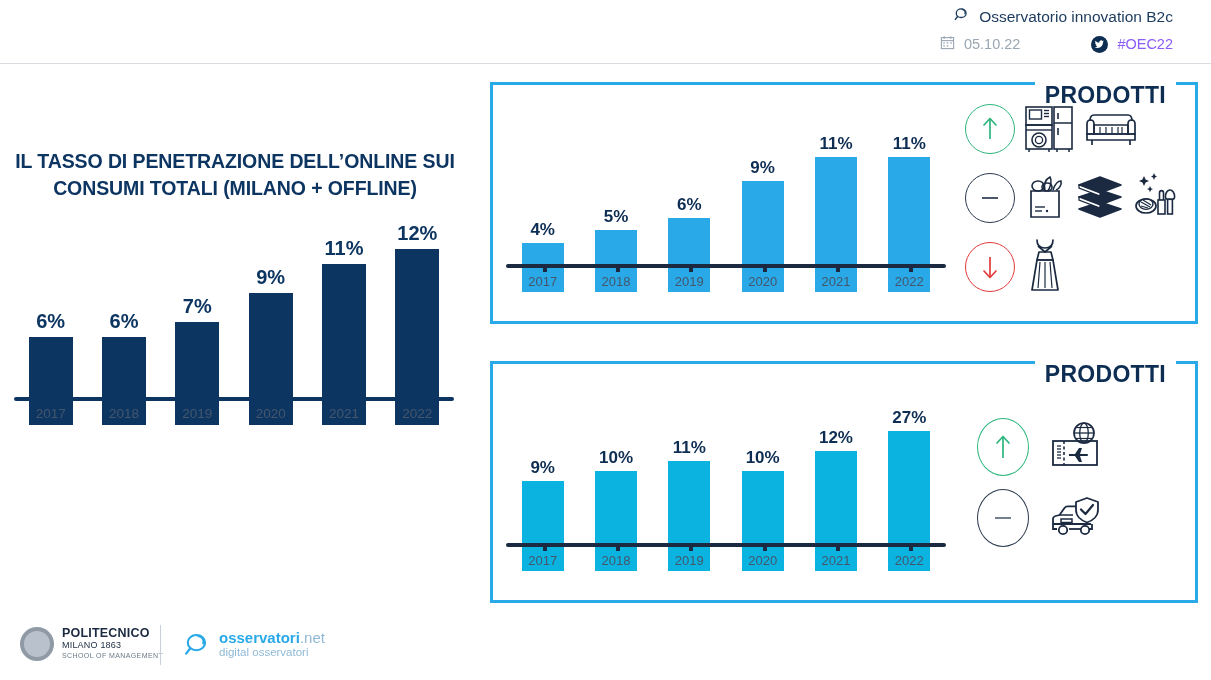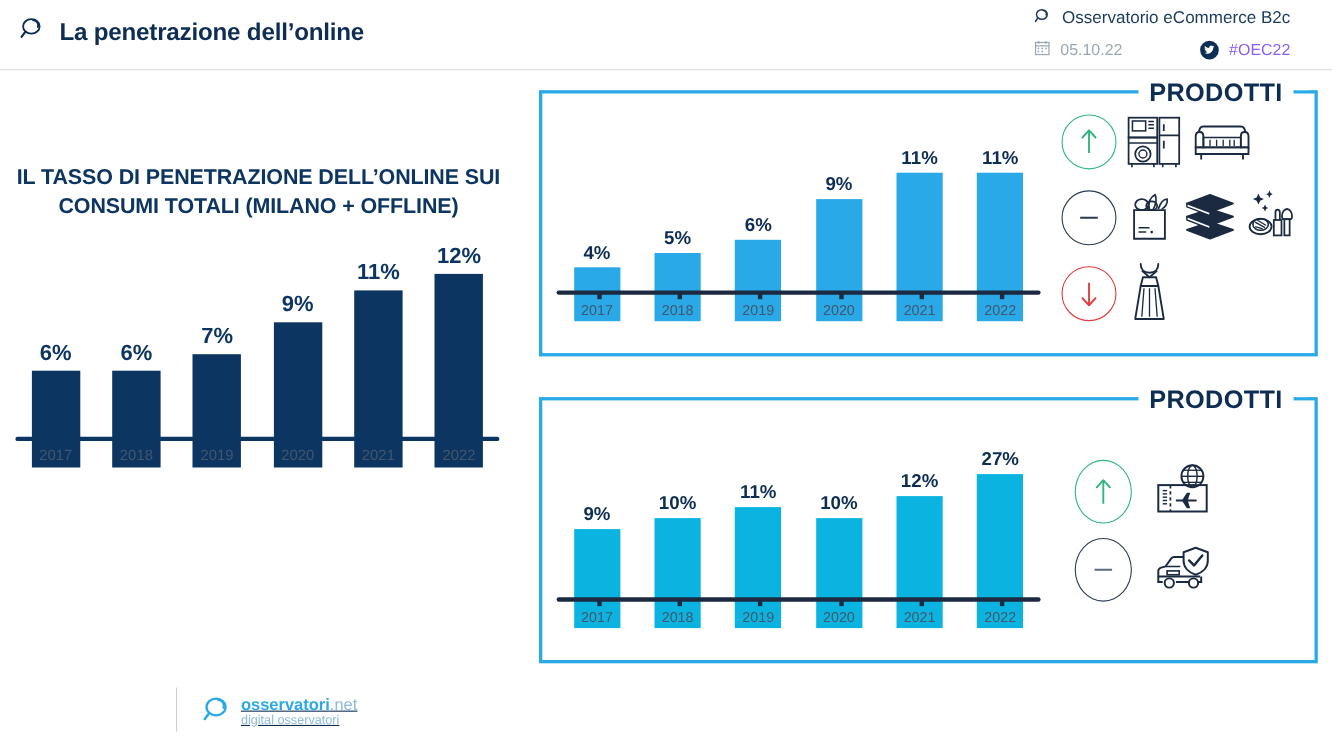--- a/index.html
+++ b/index.html
@@ -66,21 +66,21 @@
     position:absolute;left:14px;top:406px;width:440px;display:flex;
   }
   #left-labels .lab{flex:1;text-align:center;font-size:13.5px;color:#44566b;}
   
   .panel{position:absolute;}
   .panel-box{
     position:absolute;left:0;top:0;width:100%;height:100%;
     border:3px solid #29a9e8;box-sizing:border-box;
   }
   .panel-title{
-    position:absolute;top:-17px;right:22px;background:#ffffff;padding:6px 10px;
+    position:absolute;top:-17px;right:22px;background:#ffffff;padding:17px 10px;
     font-size:23px;font-weight:bold;color:#0d2d52;letter-spacing:0.3px;
   }
   .panel-notch{
     position:absolute;top:-3px;right:8px;width:12px;height:3px;background:#ffffff;
   }
   #prodotti{left:490px;top:82px;width:708px;height:242px;}
   #servizi{left:490px;top:361px;width:708px;height:242px;}
   .mini-chart{position:absolute;left:16px;top:10px;width:440px;height:200px;}
   .mc-bars{position:absolute;left:0;bottom:0;width:440px;height:160px;display:flex;align-items:flex-end;}
   .mc-slot{flex:1;position:relative;height:100%;display:flex;flex-direction:column;justify-content:flex-end;align-items:center;}
@@ -99,49 +99,39 @@
   .circ.down{border:1.6px solid #e23b3b;}
   
   #footer{position:absolute;left:0;top:613px;width:1211px;height:67px;background:#fff;}
   #logo-polimi{position:absolute;left:20px;top:14px;display:flex;align-items:center;gap:8px;}
   .polimi-seal{width:34px;height:34px;border-radius:50%;background:#8f9aa6;position:relative;overflow:hidden;}
   .polimi-seal::after{content:"";position:absolute;left:4px;top:4px;right:4px;bottom:4px;border-radius:50%;background:#b9c2cc;}
   .polimi-txt1{font-size:12.5px;font-weight:bold;color:#1b2a41;letter-spacing:0.2px;line-height:13px;}
   .polimi-txt2{font-size:9px;color:#1b2a41;letter-spacing:0.2px;line-height:11px;}
   .polimi-txt3{font-size:7px;color:#6b7a89;letter-spacing:0.4px;line-height:10px;}
   #footer-divider{position:absolute;left:160px;top:12px;width:1px;height:40px;background:#c9d0d7;}
-  #logo-oss{position:absolute;left:182px;top:17px;display:flex;align-items:center;gap:7px;text-decoration:underline;}
+  #logo-oss{position:absolute;left:182px;top:17px;display:flex;align-items:flex-start;gap:7px;}
   .oss-t1{font-size:15px;font-weight:bold;color:#29a9e8;line-height:16px;}
   .oss-t1 .net{font-weight:normal;color:#8fb9d6;}
   .oss-t2{font-size:11.5px;color:#8fb9d6;line-height:13px;}
 </style>
 </head>
 <body>
 
 <div id="header">
-  <div id="header-left">
-    <span>
-      <svg width="26" height="26" viewBox="0 0 26 26">
-        <ellipse cx="12.5" cy="11" rx="7.5" ry="6.6" fill="none" stroke="#0d2d52" stroke-width="1.7"></ellipse>
-        <path d="M14 5.2c3.6 0.6 5.4 3.2 4.4 6.4" fill="none" stroke="#0d2d52" stroke-width="1.7" stroke-linecap="round"></path>
-        <line x1="7" y1="16" x2="3.6" y2="20.5" stroke="#0d2d52" stroke-width="1.9" stroke-linecap="round"></line>
-      </svg>
-    </span>
-    <span id="header-title">La penetrazione dell’online</span>
-  </div>
   <div id="header-right">
     <div class="hdr-line1">
       <span>
         <svg width="17" height="17" viewBox="0 0 26 26">
           <ellipse cx="12.5" cy="11" rx="7.5" ry="6.6" fill="none" stroke="#1b3a5c" stroke-width="2"></ellipse>
           <path d="M14 5.2c3.6 0.6 5.4 3.2 4.4 6.4" fill="none" stroke="#1b3a5c" stroke-width="2" stroke-linecap="round"></path>
           <line x1="7" y1="16" x2="3.6" y2="20.5" stroke="#1b3a5c" stroke-width="2.2" stroke-linecap="round"></line>
         </svg>
       </span>
-      <span>Osservatorio eCommerce B2c</span>
+      <span>Osservatorio innovation B2c</span>
     </div>
     <div class="hdr-line2">
       <span>
         <svg width="15" height="15" viewBox="0 0 16 16">
           <rect x="1.5" y="2.8" width="13" height="11.7" fill="none" stroke="#9aa7b4" stroke-width="1.2"></rect>
           <line x1="1.5" y1="6" x2="14.5" y2="6" stroke="#9aa7b4" stroke-width="1.2"></line>
           <line x1="4.5" y1="1.3" x2="4.5" y2="4" stroke="#9aa7b4" stroke-width="1.2"></line>
           <line x1="11.5" y1="1.3" x2="11.5" y2="4" stroke="#9aa7b4" stroke-width="1.2"></line>
           <rect x="3.5" y="7.8" width="1.6" height="1.5" fill="#9aa7b4"></rect>
           <rect x="7.2" y="7.8" width="1.6" height="1.5" fill="#9aa7b4"></rect>
@@ -469,20 +459,28 @@
           <rect x="12" y="27" width="11" height="3.5" fill="none" stroke="#1b2a41" stroke-width="1.5"></rect>
           <path d="M38 6l11 4v8c0 6-5 10.5-11 12.5C32 28.5 27 24 27 18v-8z" fill="#ffffff" stroke="#1b2a41" stroke-width="1.8" stroke-linejoin="round"></path>
           <polyline points="32,17.5 36.5,22 44,13" fill="none" stroke="#1b2a41" stroke-width="2.2" stroke-linecap="round" stroke-linejoin="round"></polyline>
         </svg>
       </span>
     </div>
   </div>
 </div>
 
 <div id="footer">
+  <div id="logo-polimi">
+    <span class="polimi-seal"></span>
+    <span>
+      <div class="polimi-txt1">POLITECNICO</div>
+      <div class="polimi-txt2">MILANO 1863</div>
+      <div class="polimi-txt3">SCHOOL OF MANAGEMENT</div>
+    </span>
+  </div>
   <div id="footer-divider"></div>
   <div id="logo-oss">
     <span>
       <svg width="30" height="30" viewBox="0 0 26 26">
         <ellipse cx="12.5" cy="11" rx="7.5" ry="6.6" fill="none" stroke="#29a9e8" stroke-width="1.8"></ellipse>
         <path d="M14 5.2c3.6 0.6 5.4 3.2 4.4 6.4" fill="none" stroke="#29a9e8" stroke-width="1.8" stroke-linecap="round"></path>
         <line x1="7" y1="16" x2="3.6" y2="20.5" stroke="#29a9e8" stroke-width="2" stroke-linecap="round"></line>
       </svg>
     </span>
     <span>

